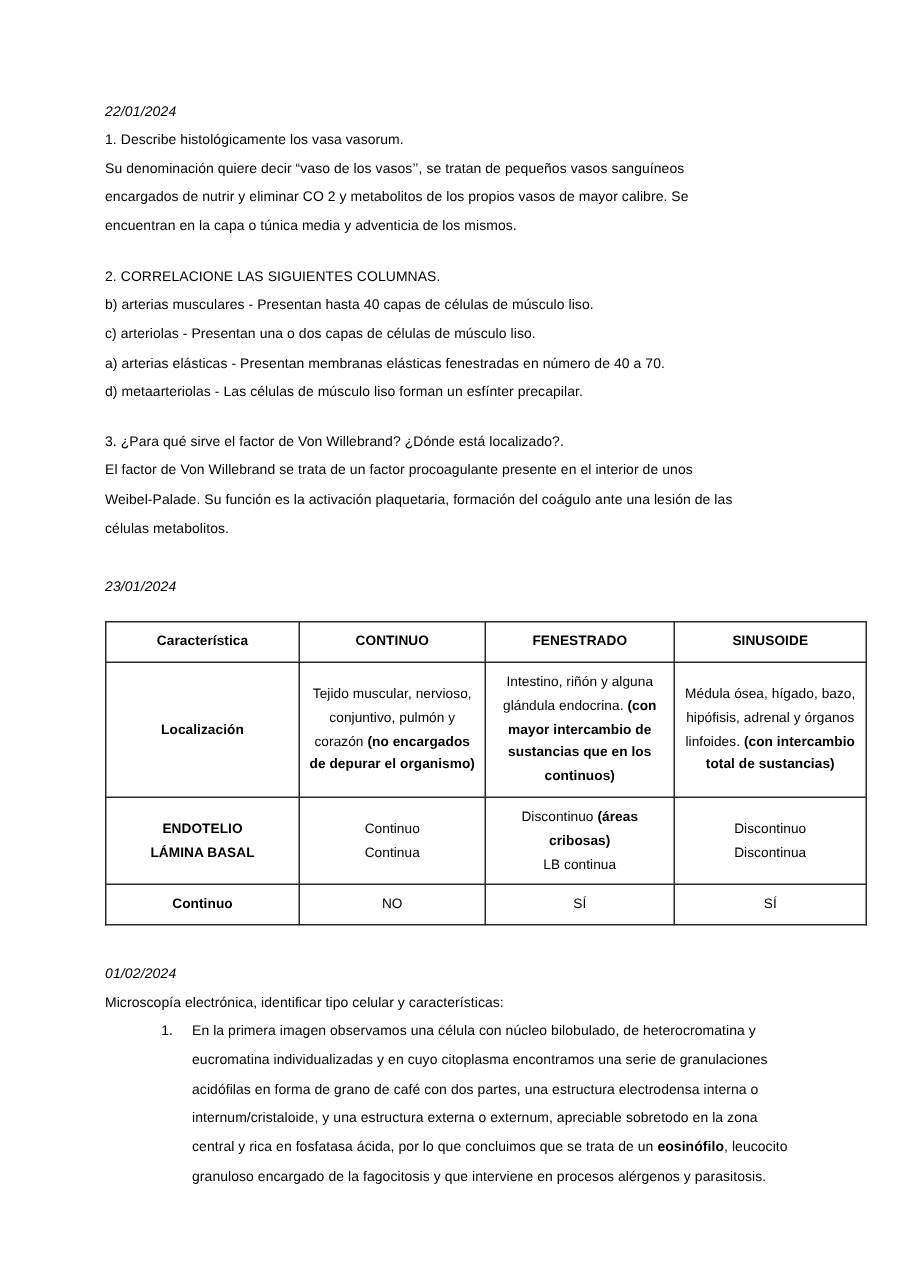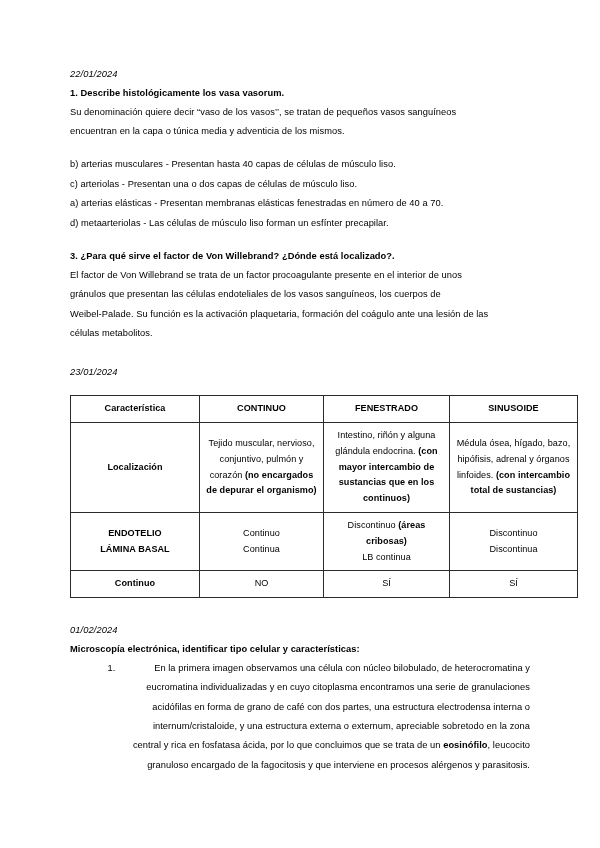--- a/index.html
+++ b/index.html
@@ -24,21 +24,21 @@
   }
   .doc-date {
     font-style: italic;
     font-size: 9.3px;
     line-height: 17.6px;
     margin: 0;
     letter-spacing: 0.1px;
   }
   .q-heading {
     font-size: 9.3px;
-    font-weight: bold;
+    font-weight: normal;
     line-height: 19px;
     margin: 0;
     letter-spacing: 0.05px;
   }
   .para {
     font-size: 9.3px;
     line-height: 19.4px;
     margin: 0;
     letter-spacing: 0.05px;
   }
@@ -82,50 +82,51 @@
   ol.num-list {
     margin: 0;
     padding: 0 0 0 48px;
     list-style-position: outside;
   }
   ol.num-list li {
     font-size: 9.3px;
     line-height: 19.4px;
     padding-left: 10px;
     letter-spacing: 0.05px;
-    text-align: right;
+    text-align: left;
   }
   ol.num-list li::marker {
     font-size: 9.3px;
   }
 </style>
 </head>
 <body>
 
 <div class="page">
 
   <p class="doc-date">22/01/2024</p>
 
   <p class="q-heading">1. Describe histológicamente los vasa vasorum.</p>
 
   <p class="para">Su denominación quiere decir “vaso de los vasos’’, se tratan de pequeños vasos sanguíneos</p>
+  <p class="para">encargados de nutrir y eliminar CO 2 y metabolitos de los propios vasos de mayor calibre. Se</p>
   <p class="para">encuentran en la capa o túnica media y adventicia de los mismos.</p>
 
   <div class="gap-md"></div>
 
+  <p class="q-heading">2. CORRELACIONE LAS SIGUIENTES COLUMNAS.</p>
   <p class="line">b) arterias musculares - Presentan hasta 40 capas de células de músculo liso.</p>
   <p class="line">c) arteriolas - Presentan una o dos capas de células de músculo liso.</p>
   <p class="line">a) arterias elásticas - Presentan membranas elásticas fenestradas en número de 40 a 70.</p>
   <p class="line">d) metaarteriolas - Las células de músculo liso forman un esfínter precapilar.</p>
 
   <div class="gap-md"></div>
 
   <p class="q-heading">3. ¿Para qué sirve el factor de Von Willebrand? ¿Dónde está localizado?.</p>
   <p class="para">El factor de Von Willebrand se trata de un factor procoagulante presente en el interior de unos</p>
-  <p class="para">gránulos que presentan las células endoteliales de los vasos sanguíneos, los cuerpos de</p>
   <p class="para">Weibel-Palade. Su función es la activación plaquetaria, formación del coágulo ante una lesión de las</p>
   <p class="para">células metabolitos.</p>
 
   <div class="gap-lg"></div>
 
   <p class="doc-date">23/01/2024</p>
 
   <div class="gap-md"></div>
 
   <table class="cap-table">

